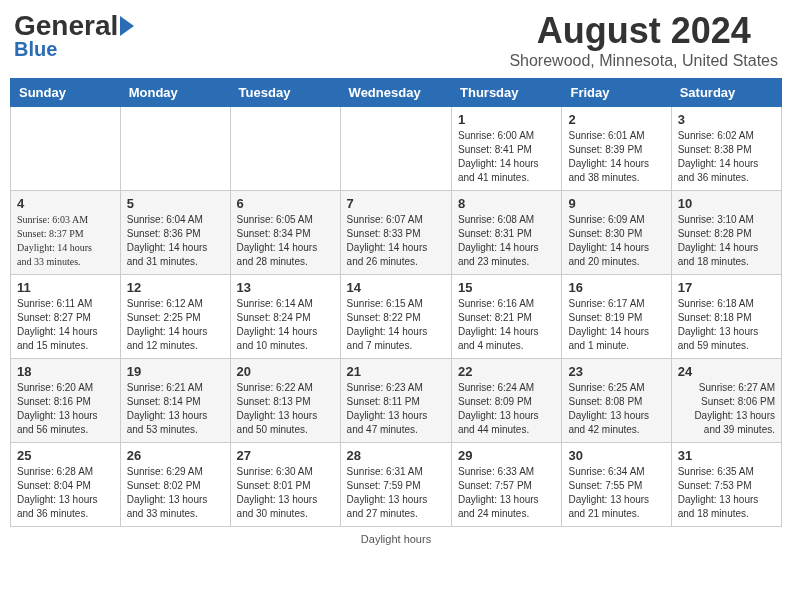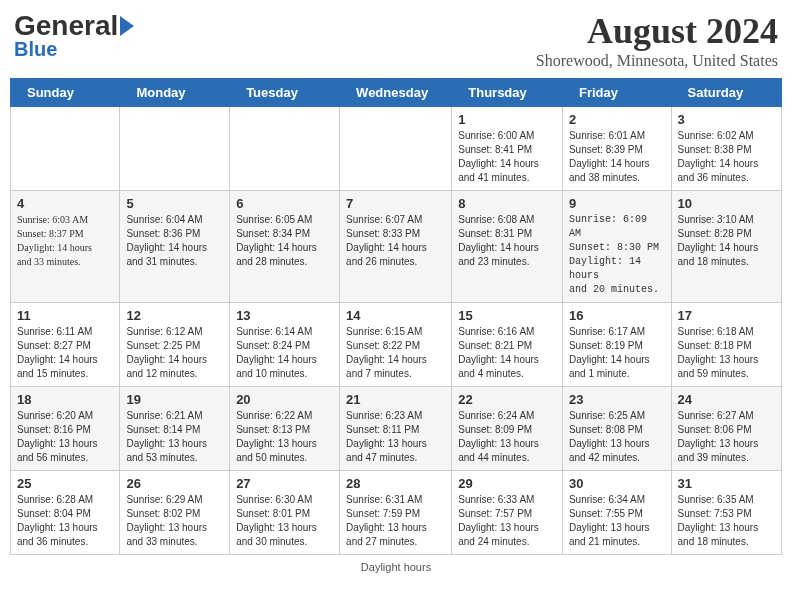--- a/index.html
+++ b/index.html
@@ -16,42 +16,41 @@
       align-items: flex-start;
       margin-bottom: 8px;
       padding: 0 4px;
     }
     .logo {
       display: flex;
       flex-direction: column;
       align-items: flex-start;
     }
     .title-block {
-      text-align: right;
-      font-family: Liberation Serif, serif;
+      text-align: center;
     }
     .month-year {
       font-size: 36px;
       font-weight: bold;
       color: #333;
     }
     .location {
       font-size: 16px;
       color: #555;
     }
     .calendar {
       width: 100%;
       border-collapse: collapse;
       border: 1px solid #ccc;
     }
     .calendar th {
       background-color: #2a6db5;
       color: #fff;
       text-align: left;
-      padding: 6px 16px;
+      padding: 6px 8px;
       font-size: 13px;
       border: 1px solid #2a6db5;
     }
     .calendar td {
       vertical-align: top;
       padding: 5px 6px;
       border: 1px solid #ccc;
       font-size: 10.5px;
       color: #333;
       width: 113px;
@@ -182,21 +181,21 @@
         </td>
         <td>
           <div class="day-number">8</div>
           <div class="day-info" style="white-space: pre-line;">Sunrise: 6:08 AM
 Sunset: 8:31 PM
 Daylight: 14 hours
 and 23 minutes.</div>
         </td>
         <td>
           <div class="day-number">9</div>
-          <div class="day-info" style="white-space: pre-line; font-family: Liberation Mono, monospace;">Sunrise: 6:09 AM
+          <div class="day-info" style="white-space: pre-line;">Sunrise: 6:09 AM
 Sunset: 8:30 PM
 Daylight: 14 hours
 and 20 minutes.</div>
         </td>
         <td>
           <div class="day-number">10</div>
           <div class="day-info" style="white-space: pre-line;">Sunrise: 3:10 AM
 Sunset: 8:28 PM
 Daylight: 14 hours
 and 18 minutes.</div>
@@ -291,21 +290,21 @@
         </td>
         <td>
           <div class="day-number">23</div>
           <div class="day-info" style="white-space: pre-line;">Sunrise: 6:25 AM
 Sunset: 8:08 PM
 Daylight: 13 hours
 and 42 minutes.</div>
         </td>
         <td>
           <div class="day-number">24</div>
-          <div class="day-info" style="white-space: pre-line;">Sunrise: 6:27 AM
+          <div class="day-info" style="white-space: pre-line; text-align: right;">Sunrise: 6:27 AM
 Sunset: 8:06 PM
 Daylight: 13 hours
 and 39 minutes.</div>
         </td>
       </tr>
       <tr>
         <td>
           <div class="day-number">25</div>
           <div class="day-info" style="white-space: pre-line;">Sunrise: 6:28 AM
 Sunset: 8:04 PM

